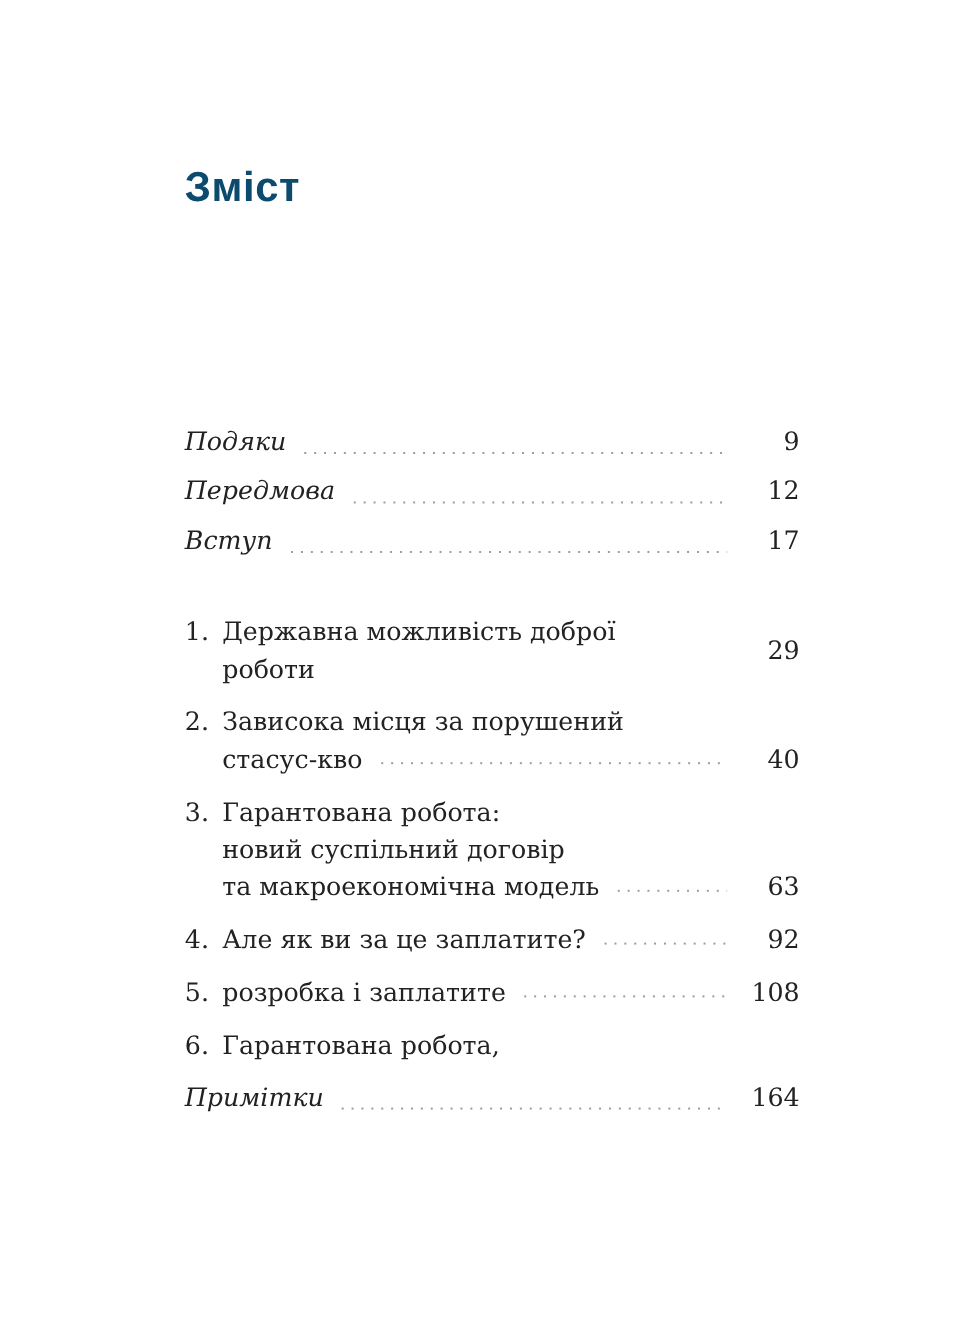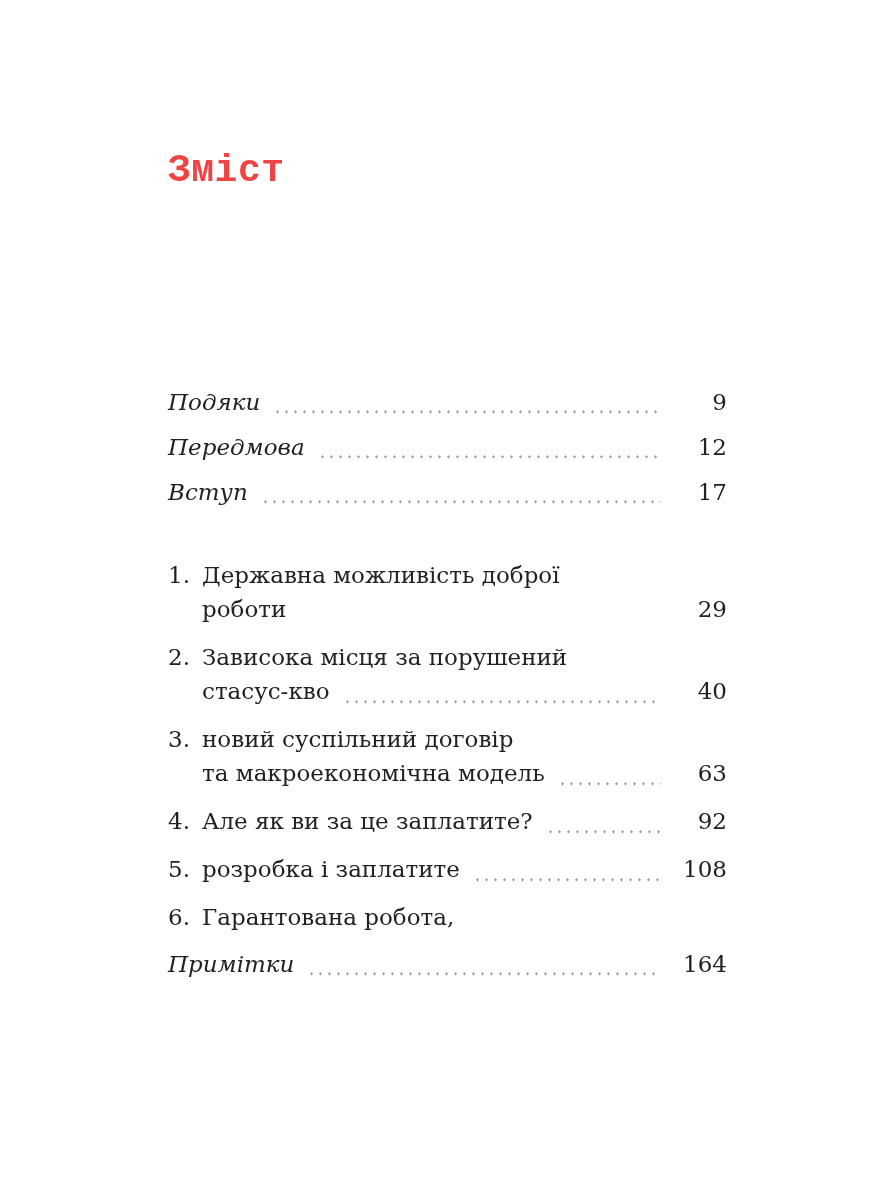--- a/index.html
+++ b/index.html
@@ -12,25 +12,25 @@
     width: 873px;
     height: 1200px;
     background: #ffffff;
     box-sizing: border-box;
     padding: 148px 146px 0 168px;
     font-family: "DejaVu Serif", "Liberation Serif", serif;
     color: #222222;
     overflow: hidden;
   }
   .toc-title {
-    font-family: Liberation Mono, monospace;
+    font-family: Liberation Sans, sans-serif;
     font-weight: 700;
     font-size: 38px;
     line-height: 46px;
-    color: #ef4444;
+    color: #0c4a6e;
     letter-spacing: 0.5px;
     margin: 0;
   }
   .front-matter {
     margin-top: 192px;
   }
   .fm-row {
     display: flex;
     align-items: flex-end;
     font-style: italic;
@@ -50,21 +50,21 @@
     width: 34px;
     flex: 0 0 34px;
     line-height: 34px;
   }
   .chapter-body {
     flex: 1;
     min-width: 0;
   }
   .crow {
     display: flex;
-    align-items: flex-end;
+    align-items: center;
     line-height: 34px;
   }
   .leader {
     flex: 1;
     height: 0.75em;
     margin: 0 14px 0 13px;
     background-image: radial-gradient(circle, #9b9b9b 1.2px, rgba(0,0,0,0) 1.35px);
     background-size: 9px 9px;
     background-repeat: repeat-x;
     background-position: 0 55%;
@@ -131,20 +131,23 @@
           <span class="leader"></span>
           <span class="pagenum">40</span>
         </div>
       </div>
     </div>
 
     <div class="chapter">
       <span class="num">3.</span>
       <div class="chapter-body">
         <div class="crow">
+          <span>Гарантована робота:</span>
+        </div>
+        <div class="crow">
           <span>новий суспільний договір</span>
         </div>
         <div class="crow">
           <span>та макроекономічна модель</span>
           <span class="leader"></span>
           <span class="pagenum">63</span>
         </div>
       </div>
     </div>
 

